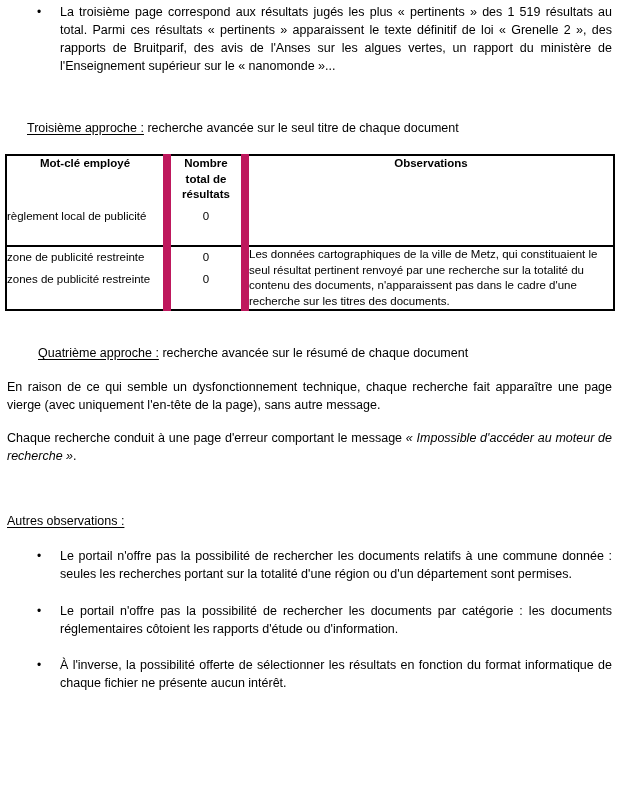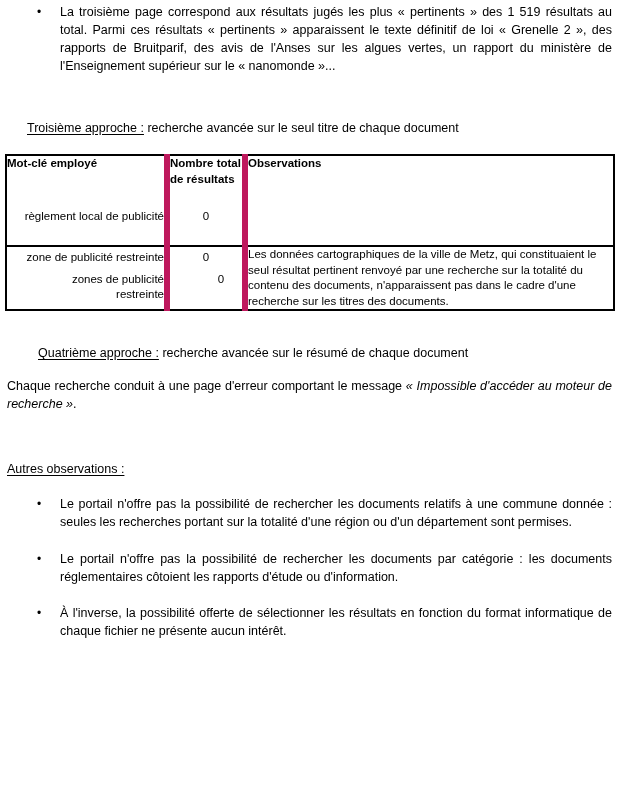--- a/index.html
+++ b/index.html
@@ -38,34 +38,34 @@
     border-collapse: collapse;
     table-layout: fixed;
     width: 610px;
     margin-left: -2px;
     margin-top: 17px;
     font-size: 11.5px;
     line-height: 15.5px;
   }
   table.results td {
     vertical-align: top;
-    border-left: 6px solid #be185d;
+    border-left: 8px solid #be185d;
     padding: 0;
   }
   table.results td:first-child { border-left: none; }
   table.results { border: 2px solid #000; }
   tr.hdr-row { height: 54px; }
   tr.data-row-1 { height: 37px; }
   tr.data-row-1 td { border-bottom: 2px solid #000; }
   tr.data-row-2 { height: 58px; }
-  .th-cell { font-weight: bold; padding-top: 2px; }
-  .kw-cell { padding: 5px 4px 0 5px; text-align: right; }
+  .th-cell { font-weight: bold; text-align: center; padding-top: 2px; }
+  .kw-cell { padding: 5px 4px 0 5px; }
   .count-cell { text-align: center; padding-top: 5px; }
   .obs-cell { padding: 3px 8px 0 6px; }
-  .kw-line-b, .count-line-b { margin-top: 6px; padding-left: 30px; }
+  .kw-line-b, .count-line-b { margin-top: 6px; }
   tr.data-row-2 .kw-cell, tr.data-row-2 .count-cell { padding-top: 3px; }
 
   
   .mt-heading3 { margin-top: 44px; margin-left: 20px; }
   .mt-heading4 { margin-top: 33px; margin-left: 31px; }
   .mt-para4   { margin-top: 16px; }
   .mt-heading5 { margin-top: 49px; }
   .mt-para5   { margin-top: 15px; }
   .mt-autres  { margin-top: 47px; }
   .mt-b1 { margin-top: 17px; }
@@ -109,20 +109,21 @@
       <td class="count-cell">
         <div class="count-line-a">0</div>
         <div class="count-line-b">0</div>
       </td>
       <td class="obs-cell">Les données cartographiques de la ville de Metz, qui constituaient le seul résultat pertinent renvoyé par une recherche sur la totalité du contenu des documents, n'apparaissent pas dans le cadre d'une recherche sur les titres des documents.</td>
     </tr>
   </tbody>
     </table>
 
   <div class="section-heading mt-heading4"><span class="u">Quatrième approche :</span><span> recherche avancée sur le résumé de chaque document</span></div>
+  <div class="para mt-para4">En raison de ce qui semble un dysfonctionnement technique, chaque recherche fait apparaître une page vierge (avec uniquement l'en-tête de la page), sans autre message.</div>
 
   <div class="para mt-para5"><span>Chaque recherche conduit à une page d'erreur comportant le message </span><span class="it">« Impossible d'accéder au moteur de recherche »</span><span>.</span></div>
 
   <div class="section-heading mt-autres"><span class="u">Autres observations :</span></div>
 
   <div class="bullet-item mt-b1">
     <span class="marker">•</span>
     <span>Le portail n'offre pas la possibilité de rechercher les documents relatifs à une commune donnée : seules les recherches portant sur la totalité d'une région ou d'un département sont permises.</span>
   </div>
 

